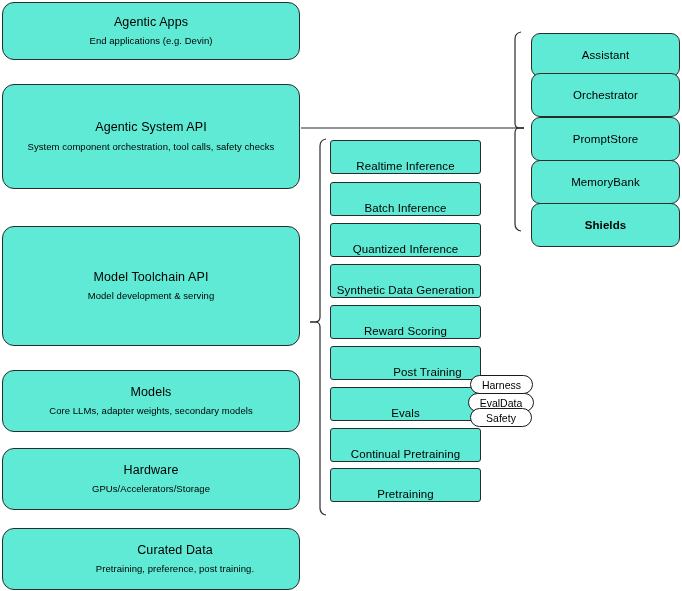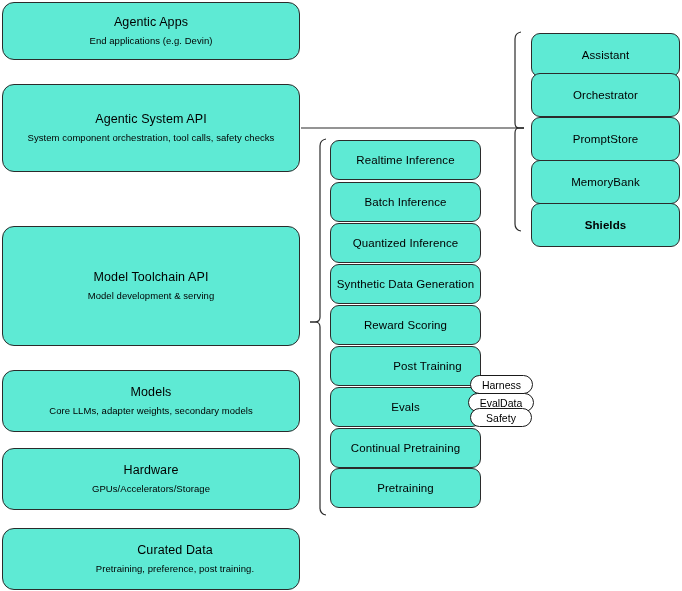--- a/index.html
+++ b/index.html
@@ -26,22 +26,22 @@
     line-height:1.25;
   }
   .box .title{font-size:12.5px;letter-spacing:.1px;}
   .box .sub{font-size:9.5px;margin-top:5px;letter-spacing:.05px;}
 
   
   .stack-box{left:2px;width:298px;}
 
   
   .mid-box{
-    left:330px;width:151px;height:40px;border-radius:9px;
-    justify-content:center;
+    left:330px;width:151px;height:34px;border-radius:3px;
+    justify-content:flex-end;
   }
   .mid-box .title{font-size:11.5px;}
 
   
   .right-box{
     left:531px;width:149px;height:44px;border-radius:9px;
   }
   .right-box .title{font-size:11.5px;}
 
   
@@ -64,21 +64,21 @@
 </head>
 <body>
 
 <div class="canvas">
 
   <div class="box stack-box" style="top:2px;height:58px;">
     <div class="title">Agentic Apps</div>
     <div class="sub">End applications (e.g. Devin)</div>
   </div>
 
-  <div class="box stack-box" style="top:84px;height:88px;align-items:center;">
+  <div class="box stack-box" style="top:84px;height:105px;align-items:center;">
     <div class="title">Agentic System API</div>
     <div class="sub">System component orchestration, tool calls, safety checks</div>
   </div>
 
   <div class="box stack-box" style="top:226px;height:120px;">
     <div class="title">Model Toolchain API</div>
     <div class="sub">Model development &amp; serving</div>
   </div>
 
   <div class="box stack-box" style="top:370px;height:62px;">

